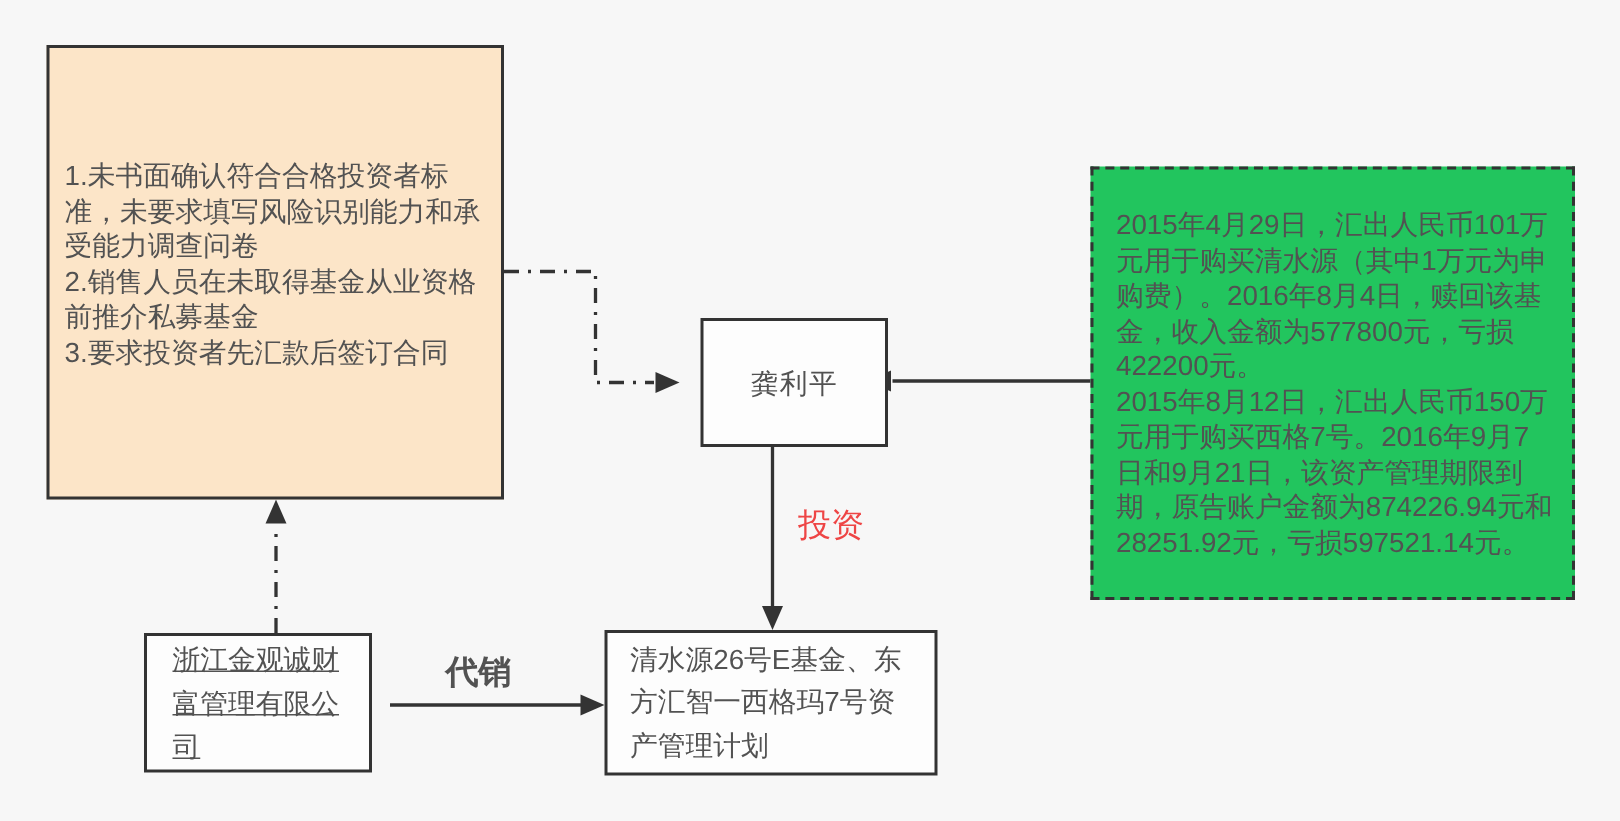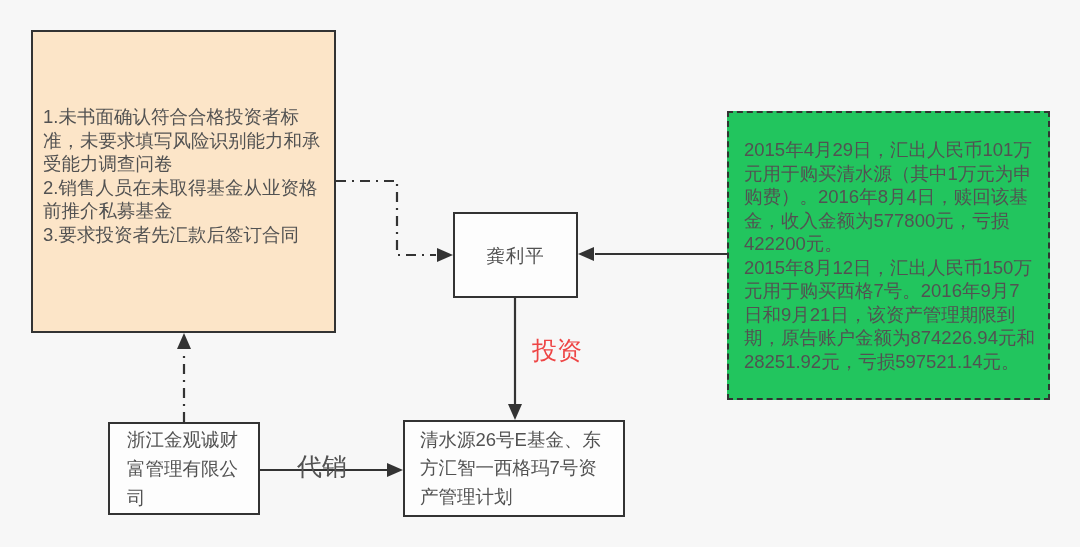--- a/index.html
+++ b/index.html
@@ -30,51 +30,52 @@
     font-size:18.5px;
   }
   .pre{white-space:pre-wrap;}
   .node-violations{
     left:31px;top:30px;width:305px;height:303px;
     background:#fce5c8;
     padding:0 10px 12px 10px;
     line-height:23.5px;
   }
   .node-person{
-    left:453px;top:212px;width:125px;height:86px;
+    left:467px;top:212px;width:125px;height:86px;
     justify-content:center;
     text-align:left;
     letter-spacing:1px;
   }
   .node-transactions{
     left:727px;top:111px;width:323px;height:289px;
     border:2px dashed #333333;
     background:#22c55e;
     padding:0 13px 0 15px;
     line-height:23.5px;
   }
   .node-company{
-    left:108px;top:422px;width:152px;height:93px;
+    left:96px;top:422px;width:152px;height:93px;
     padding:13px 17px;
     line-height:29px;
+    text-decoration:underline;
   }
   .node-products{
     left:403px;top:420px;width:222px;height:97px;
     padding:0 15px;
     line-height:28.5px;
   }
   .edge-label{
     position:absolute;
-    font-size:25px;
+    font-size:22px;
     color:#525252;
     background:transparent;
     line-height:20px;
   }
   .label-invest{left:532px;top:340px;color:#ee4545;}
-  .label-consign{left:297px;top:456px;}
+  .label-consign{left:297px;top:438px;font-weight:bold;}
   .line{stroke:#333333;stroke-width:2.2;fill:none;}
   .dashdot{stroke-dasharray:10 6 2 6;}
   .head{fill:#333333;stroke:none;}
 </style>
 </head>
 <body>
 
 <div class="stage">
 
   <svg class="connectors" viewBox="0 0 1080 547" xmlns="http://www.w3.org/2000/svg">

